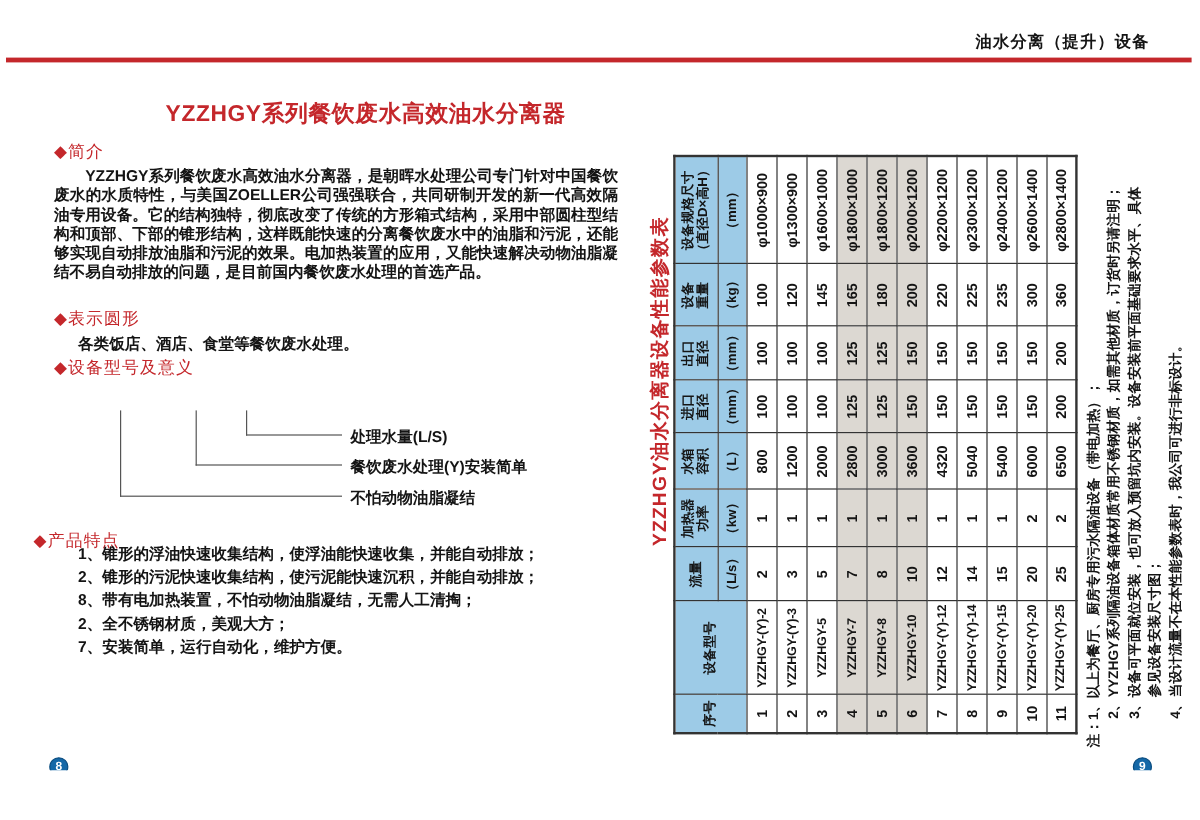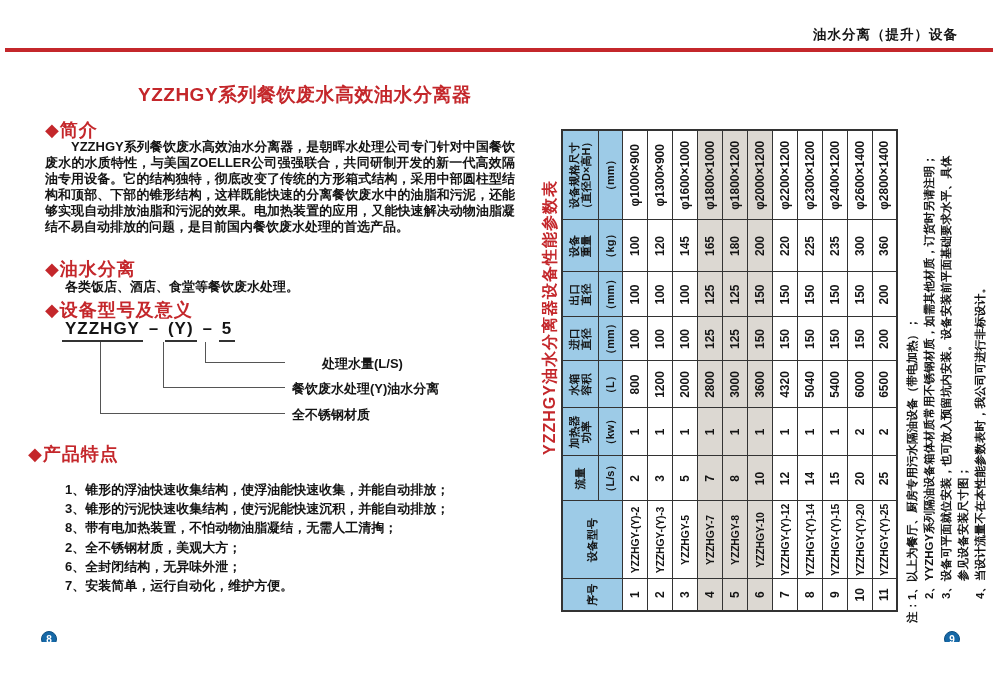--- a/index.html
+++ b/index.html
@@ -12,29 +12,29 @@
   *{margin:0;padding:0;box-sizing:border-box;}
   body{background:#ffffff;font-family:"Liberation Sans","DejaVu Sans",sans-serif;color:var(--ink);}
   #canvas{position:relative;width:1000px;height:642px;background:#ffffff;overflow:hidden;}
 
   
   .doc-header{position:absolute;top:26px;right:42px;font-size:13.5px;font-weight:bold;letter-spacing:1px;}
   .header-rule{position:absolute;top:48px;left:5px;width:988px;height:4px;background:var(--accent-red);}
 
   
   .page-title{position:absolute;left:138px;top:82px;font-size:19px;font-weight:bold;color:var(--accent-red);letter-spacing:0.5px;}
-  .sec-head{position:absolute;font-size:18px;font-weight:bold;color:var(--accent-red);letter-spacing:1px;}
+  .sec-head{position:absolute;font-size:14px;font-weight:normal;color:var(--accent-red);letter-spacing:1px;}
   .intro-par{position:absolute;left:45px;top:139px;width:470px;font-size:13px;font-weight:bold;line-height:16px;text-align:justify;text-indent:2em;}
   .app-text{position:absolute;left:65px;top:278px;font-size:13px;font-weight:bold;}
   .model-code{position:absolute;left:62px;top:317px;font-size:17px;font-weight:bold;letter-spacing:1px;white-space:nowrap;}
   .model-code .part{border-bottom:2px solid #333;padding:0 3px 1px 3px;display:inline-block;}
   .model-code .sep{display:inline-block;padding:0 2px 1px 2px;}
   .connector{position:absolute;border-left:1.5px solid #555;border-bottom:1.5px solid #555;}
   .model-label{position:absolute;font-size:13px;font-weight:bold;white-space:nowrap;}
-  .features{position:absolute;left:65px;top:480px;font-size:13px;font-weight:bold;line-height:19.2px;}
+  .features{position:absolute;left:65px;top:452px;font-size:13px;font-weight:bold;line-height:19.2px;}
   .features div{white-space:nowrap;}
 
   
   .badge{position:absolute;width:16px;height:16px;border-radius:50%;background:var(--badge-blue);
          border:1px solid #0b4d80;color:#fff;font-size:10px;font-weight:bold;
          display:flex;align-items:center;justify-content:center;}
   .bottom-bar{position:absolute;left:0;top:675px;width:1000px;height:8px;background:#f2f2f2;}
 
   
   .rotated{position:absolute;left:540px;top:625px;width:515px;height:445px;
@@ -62,42 +62,38 @@
 <div id="canvas">
 
   <div class="doc-header">油水分离（提升）设备</div>
   <div class="header-rule"></div>
 
   <div class="page-title">YZZHGY系列餐饮废水高效油水分离器</div>
 
   <div class="sec-head" style="left:45px;top:118px;">◆简介</div>
   <div class="intro-par">YZZHGY系列餐饮废水高效油水分离器，是朝晖水处理公司专门针对中国餐饮废水的水质特性，与美国ZOELLER公司强强联合，共同研制开发的新一代高效隔油专用设备。它的结构独特，彻底改变了传统的方形箱式结构，采用中部圆柱型结构和顶部、下部的锥形结构，这样既能快速的分离餐饮废水中的油脂和污泥，还能够实现自动排放油脂和污泥的效果。电加热装置的应用，又能快速解决动物油脂凝结不易自动排放的问题，是目前国内餐饮废水处理的首选产品。</div>
 
-  <div class="sec-head" style="left:45px;top:257px;">◆油水分离</div>
+  <div class="sec-head" style="left:45px;top:257px;">◆表示圆形</div>
   <div class="app-text">各类饭店、酒店、食堂等餐饮废水处理。</div>
 
   <div class="sec-head" style="left:45px;top:298px;">◆设备型号及意义</div>
 
-  <div class="model-code">
-    <span class="part">YZZHGY</span><span class="sep">－</span><span class="part">(Y)</span><span class="sep">－</span><span class="part">5</span>
-  </div>
   <div class="connector" style="left:205px;top:342px;width:80px;height:21px;"></div>
   <div class="connector" style="left:163px;top:342px;width:122px;height:46px;"></div>
   <div class="connector" style="left:100px;top:342px;width:185px;height:72px;"></div>
-  <div class="model-label" style="left:292px;top:355px;margin-left:30px;">处理水量(L/S)</div>
-  <div class="model-label" style="left:292px;top:380px;">餐饮废水处理(Y)油水分离</div>
-  <div class="model-label" style="left:292px;top:406px;">全不锈钢材质</div>
+  <div class="model-label" style="left:292px;top:355px;">处理水量(L/S)</div>
+  <div class="model-label" style="left:292px;top:380px;">餐饮废水处理(Y)安装简单</div>
+  <div class="model-label" style="left:292px;top:406px;">不怕动物油脂凝结</div>
 
   <div class="sec-head" style="left:28px;top:442px;">◆产品特点</div>
   <div class="features">
     <div>1、锥形的浮油快速收集结构，使浮油能快速收集，并能自动排放；</div>
-    <div>3、锥形的污泥快速收集结构，使污泥能快速沉积，并能自动排放；</div>
+    <div>2、锥形的污泥快速收集结构，使污泥能快速沉积，并能自动排放；</div>
     <div>8、带有电加热装置，不怕动物油脂凝结，无需人工清掏；</div>
     <div>2、全不锈钢材质，美观大方；</div>
-    <div>6、全封闭结构，无异味外泄；</div>
     <div>7、安装简单，运行自动化，维护方便。</div>
   </div>
 
   <div class="rotated">
     <div class="table-title">YZZHGY油水分离器设备性能参数表</div>
 
     <table class="spec">
       <colgroup>
         <col style="width:32px">
           <col style="width:78px">

